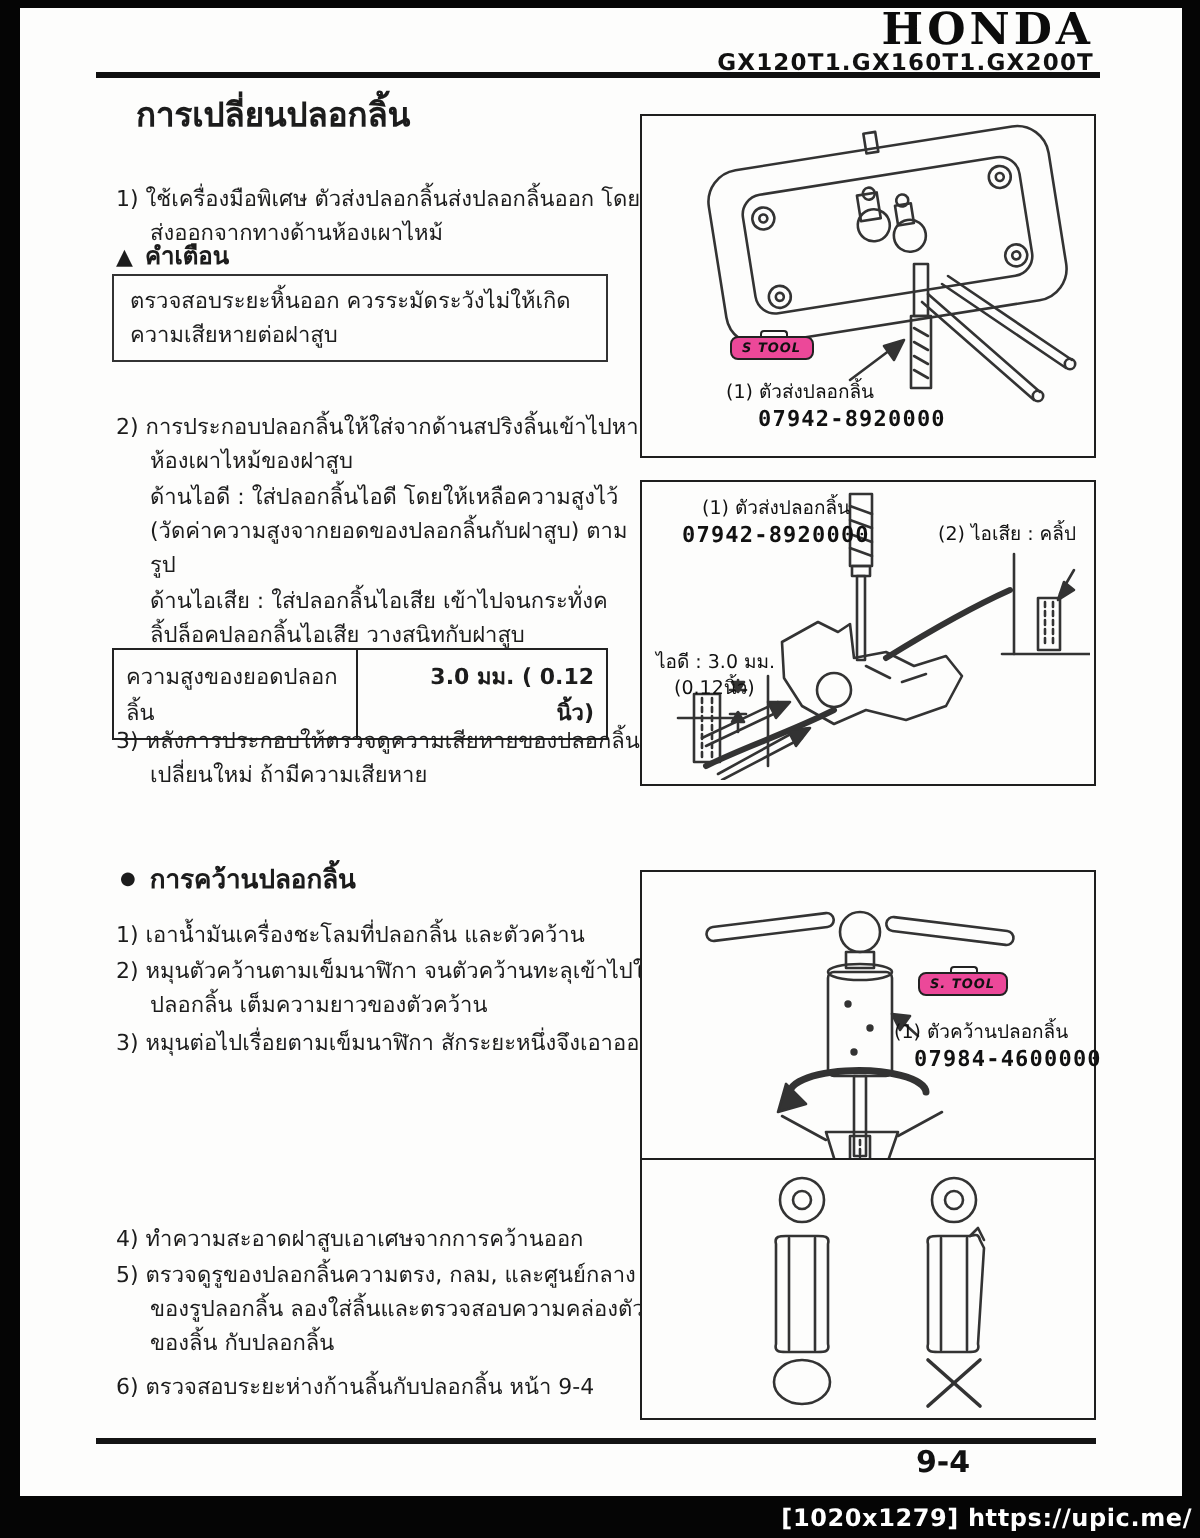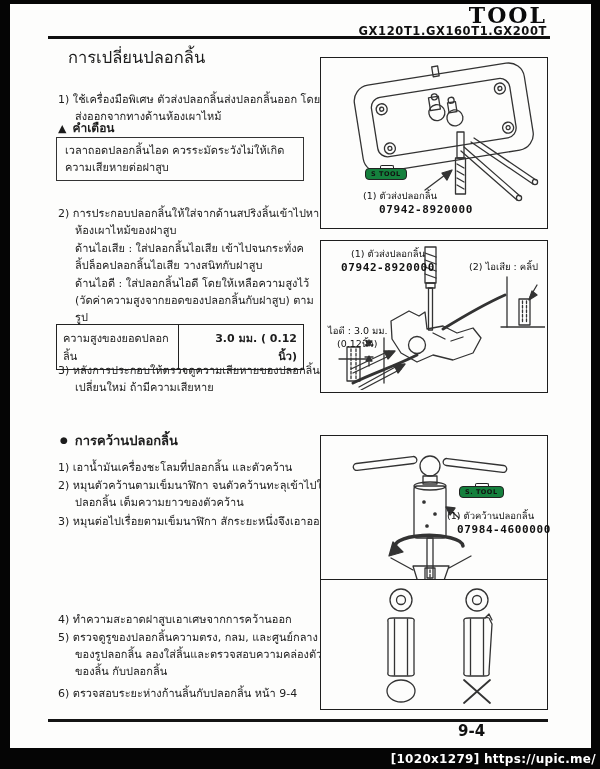--- a/index.html
+++ b/index.html
@@ -11,75 +11,75 @@
   .frame-right{left:591px;top:0;width:9px;height:769px;}
   .frame-bottom{left:0;top:748px;width:600px;height:21px;display:flex;align-items:center;justify-content:flex-end;padding-right:4px;box-sizing:border-box;}
   .watermark{color:#fff;font-size:12px;font-weight:bold;letter-spacing:0.3px;font-family:"DejaVu Sans",sans-serif;margin-left:47px;}
 
   .brand{position:absolute;top:2px;right:53px;font-family:"DejaVu Serif","Liberation Serif",serif;
          font-weight:bold;font-size:22px;letter-spacing:2px;color:#0b0b0b;}
   .models{position:absolute;top:24px;right:53px;font-weight:bold;font-size:11.5px;letter-spacing:0.6px;color:#111;}
   .header-rule{position:absolute;top:36px;left:48px;width:502px;height:3px;background:#101010;}
 
   .tcol{position:absolute;font-size:11px;line-height:1.55;}
-  .title{left:68px;top:45px;font-size:16.5px;font-weight:normal;}
+  .title{left:68px;top:45px;font-size:16.5px;font-weight:bold;}
   .step{width:256px;padding-left:17px;text-indent:-17px;}
   .sub{width:240px;padding-left:17px;text-indent:0;margin-top:1px;}
   .warn-head{left:58px;top:119px;font-weight:bold;font-size:12px;display:flex;align-items:center;gap:6px;}
   .warn-tri{font-size:11px;}
   .warn-box{position:absolute;left:56px;top:137px;width:248px;border:1px solid #333;
             padding:4px 8px;font-size:11px;line-height:1.55;box-sizing:border-box;}
   .spec-table{position:absolute;left:56px;top:324px;width:248px;border:1.2px solid #222;
               display:flex;font-size:11px;box-sizing:border-box;gap:20px;}
   .spec-cell{padding:4px 6px;}
   .spec-label{width:54%;border-right:1.2px solid #222;}
   .spec-value{width:46%;text-align:right;font-weight:bold;}
   .sec2{left:60px;top:431px;font-size:13px;font-weight:bold;display:flex;align-items:center;gap:7px;}
   .bullet{font-size:9px;}
 
   .figbox{position:absolute;left:320px;width:228px;border:1.8px solid #1e1e1e;background:#fdfdfc;box-sizing:border-box;}
   .figbox svg{position:absolute;left:0;top:0;}
   .figcap{position:absolute;font-size:9.5px;white-space:nowrap;color:#111;}
   .partno{font-family:"DejaVu Sans Mono","Liberation Mono",monospace;font-size:11px;letter-spacing:0.6px;font-weight:bold;}
   .badge{position:absolute;border:1.4px solid #222;border-radius:4px;font-size:6.5px;font-weight:bold;
-         padding:1px 5px;letter-spacing:0.5px;background:#15803d;color:#111;}
+         padding:1px 5px;letter-spacing:0.5px;background:#ec4899;color:#111;font-style:italic;}
   .badge:before{content:"";position:absolute;top:-4px;left:50%;margin-left:-6px;width:12px;height:3px;
                 border:1px solid #222;border-bottom:none;border-radius:2px 2px 0 0;}
 
   .page-rule{position:absolute;left:48px;top:719px;width:500px;height:2.5px;background:#141414;}
   .pagenum{position:absolute;left:458px;top:722px;width:76px;font-size:15px;font-weight:bold;color:#111;}
   .lineart{stroke:#333;fill:none;stroke-width:1.3;stroke-linecap:round;stroke-linejoin:round;}
 </style>
 </head>
 <body>
 
 <div class="page">
 
   <div class="frame frame-top"></div>
   <div class="frame frame-left"></div>
   <div class="frame frame-right"></div>
 
-  <div class="brand">TOOL</div>
+  <div class="brand">HONDA</div>
   <div class="models">GX120T1.GX160T1.GX200T</div>
   <div class="header-rule"></div>
 
   <div class="tcol title">การเปลี่ยนปลอกลิ้น</div>
 
   <div class="tcol step" style="left:58px;top:79px;margin-top:12px;">1) ใช้เครื่องมือพิเศษ ตัวส่งปลอกลิ้นส่งปลอกลิ้นออก โดยส่งออกจากทางด้านห้องเผาไหม้</div>
 
   <div class="tcol warn-head">
     <span class="warn-tri">▲</span>
     <span>คำเตือน</span>
   </div>
-  <div class="warn-box">เวลาถอดปลอกลิ้นไอด ควรระมัดระวังไม่ให้เกิดความเสียหายต่อฝาสูบ</div>
+  <div class="warn-box">ตรวจสอบระยะหิ้นออก ควรระมัดระวังไม่ให้เกิดความเสียหายต่อฝาสูบ</div>
 
   <div class="tcol" style="left:58px;top:205px;width:258px;">
     <div class="step">2) การประกอบปลอกลิ้นให้ใส่จากด้านสปริงลิ้นเข้าไปหาห้องเผาไหม้ของฝาสูบ</div>
+    <div class="sub">ด้านไอดี : ใส่ปลอกลิ้นไอดี โดยให้เหลือความสูงไว้ (วัดค่าความสูงจากยอดของปลอกลิ้นกับฝาสูบ) ตามรูป</div>
     <div class="sub">ด้านไอเสีย : ใส่ปลอกลิ้นไอเสีย เข้าไปจนกระทั่งคลิ้ปล็อคปลอกลิ้นไอเสีย วางสนิทกับฝาสูบ</div>
-    <div class="sub">ด้านไอดี : ใส่ปลอกลิ้นไอดี โดยให้เหลือความสูงไว้ (วัดค่าความสูงจากยอดของปลอกลิ้นกับฝาสูบ) ตามรูป</div>
   </div>
 
   <div class="spec-table">
     <div class="spec-cell spec-label">ความสูงของยอดปลอกลิ้น</div>
     <div class="spec-cell spec-value">3.0 มม. ( 0.12 นิ้ว)</div>
   </div>
 
   <div class="tcol step" style="left:58px;top:362px;">3) หลังการประกอบให้ตรวจดูความเสียหายของปลอกลิ้นเปลี่ยนใหม่ ถ้ามีความเสียหาย</div>
 
   <div class="tcol sec2">

